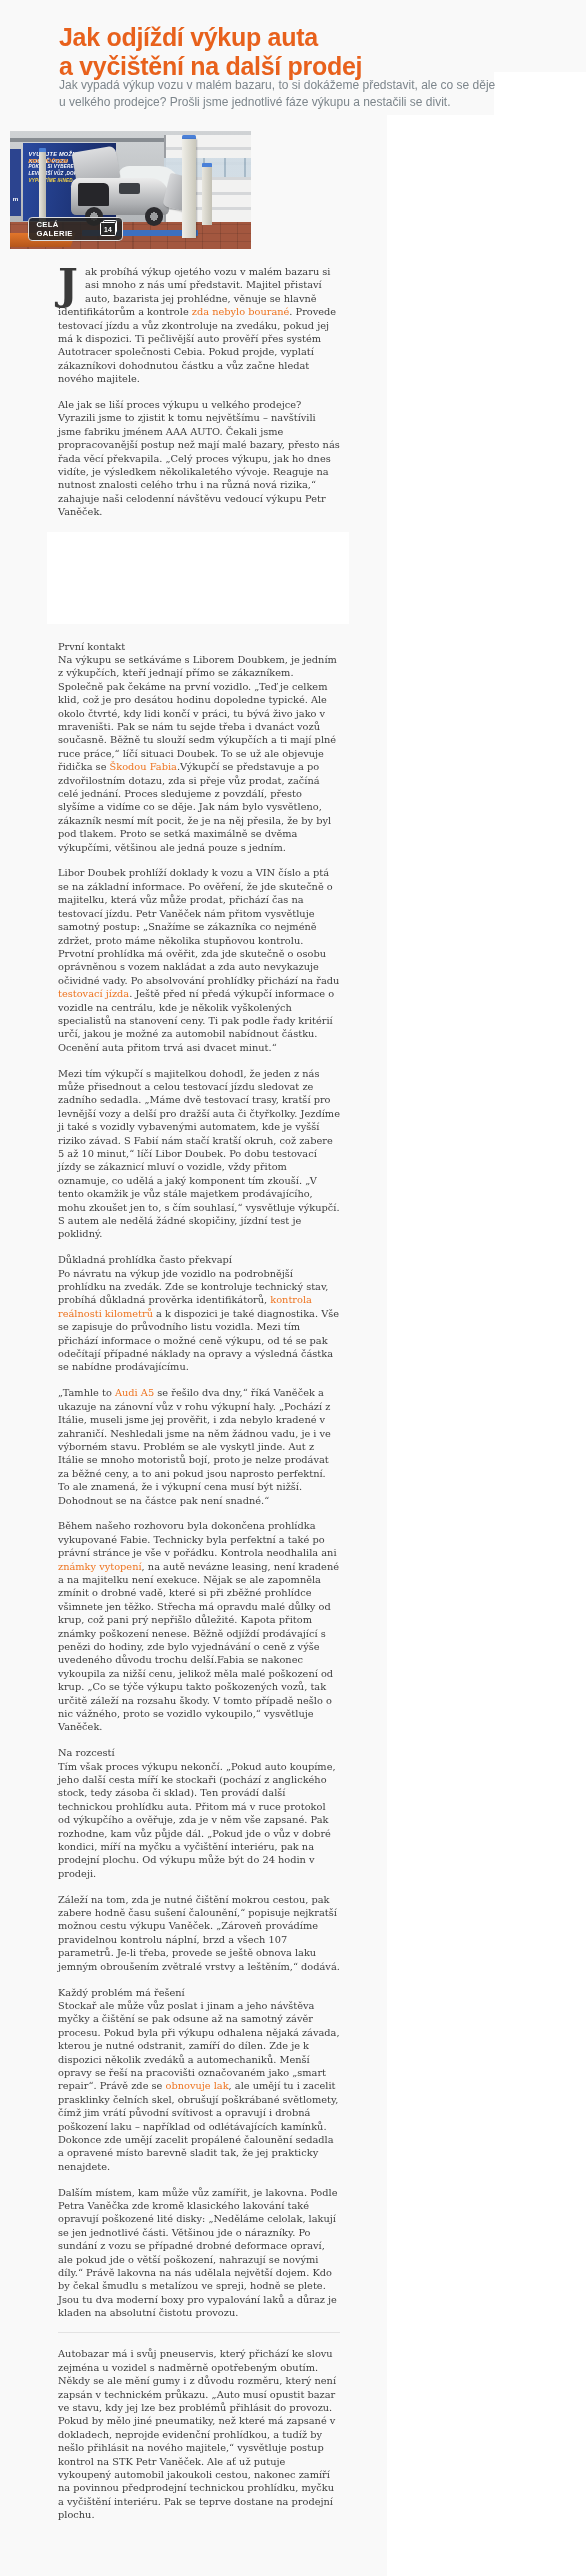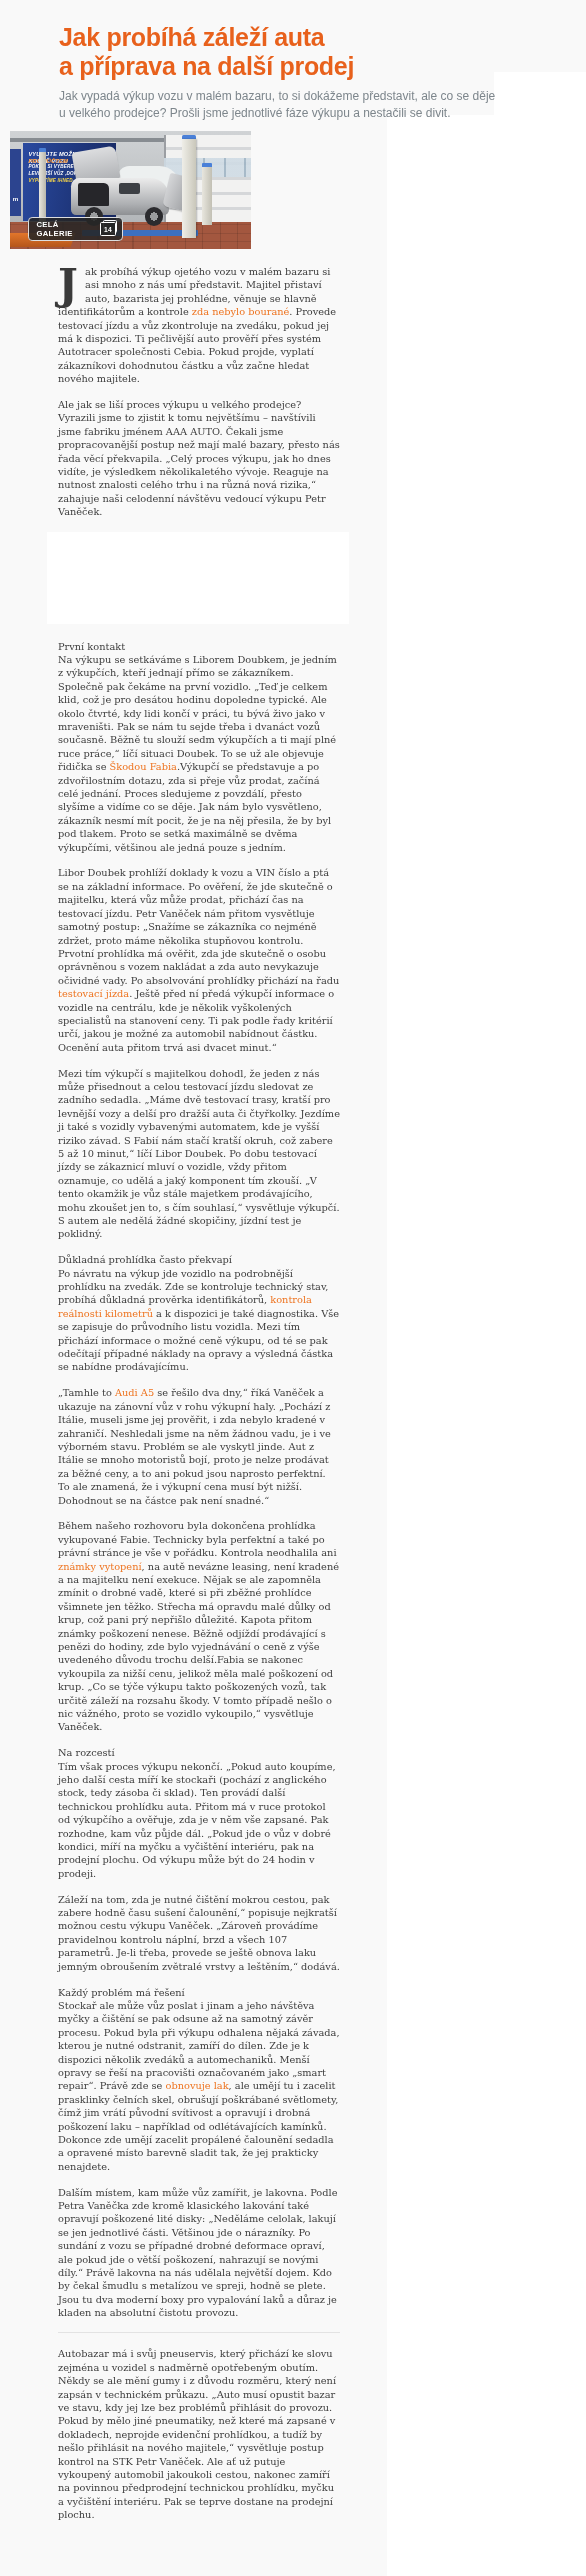--- a/index.html
+++ b/index.html
@@ -10,21 +10,21 @@
   .bg-left{position:absolute;left:0;top:0;width:387px;height:3648px;background:#f9f9f9;}
   .bg-topband{position:absolute;left:387px;top:0;width:199px;height:115px;background:#f9f9f9;}
   .ad-top{position:absolute;left:494px;top:72px;width:93px;height:43px;background:#ffffff;}
 
   .page-title{
     position:absolute;left:59px;top:6.2px;width:402px;
     font-weight:bold;font-size:25px;line-height:29px;letter-spacing:-0.3px;
     color:#e8611c;
   }
   .subtitle{
-    position:absolute;left:59px;top:88px;width:438px;
+    position:absolute;left:59px;top:77px;width:438px;
     font-size:12px;line-height:17px;color:#7d868c;
   }
 
   
   .photo{position:absolute;left:9.8px;top:131px;width:241px;height:118px;overflow:hidden;background:#404040;cursor:pointer;}
   .photo *{position:absolute;}
   .ph-wall{left:0;top:0;right:0;height:95px;background:linear-gradient(#d0d3d5,#b2b5b8);}
   .ph-beam{left:0;top:7.2px;right:0;height:3.6px;background:#878c91;}
   .ph-door{left:154px;top:4.1px;width:88px;height:100px;
     background:repeating-linear-gradient(180deg,#f2f2f1 0 12.4px,#d5d7d9 12.4px 15px);
@@ -93,22 +93,22 @@
   .article hr{border:none;border-top:0.5px solid #e3e3e3;margin:2.1px 0 14.4px;}
 </style>
 </head>
 <body>
 
 <div class="bg-left"></div>
 <div class="bg-topband"></div>
 <div class="ad-top"></div>
 
 <h1 class="page-title">
-  <span>Jak probíhá záleží auta</span><br>
-  <span>a příprava na další prodej</span>
+  <span>Jak odjíždí výkup auta</span><br>
+  <span>a vyčištění na další prodej</span>
 </h1>
 
 <div class="subtitle">Jak vypadá výkup vozu v malém bazaru, to si dokážeme představit, ale co se děje u velkého prodejce? Prošli jsme jednotlivé fáze výkupu a nestačili se divit.</div>
 
 <div class="photo">
   <div class="ph-wall"></div>
   <div class="ph-beam"></div>
   <div class="ph-door"></div>
   <div class="ph-door-glass"></div>
   <div class="ph-banner-left">m</div>

